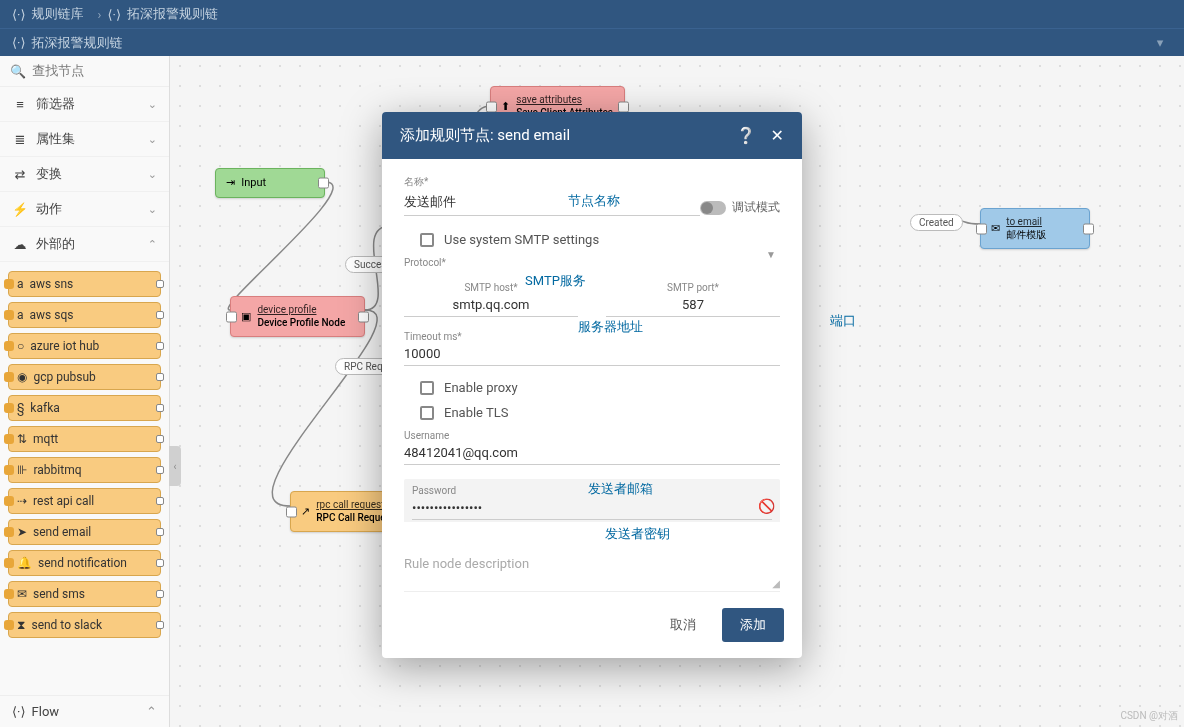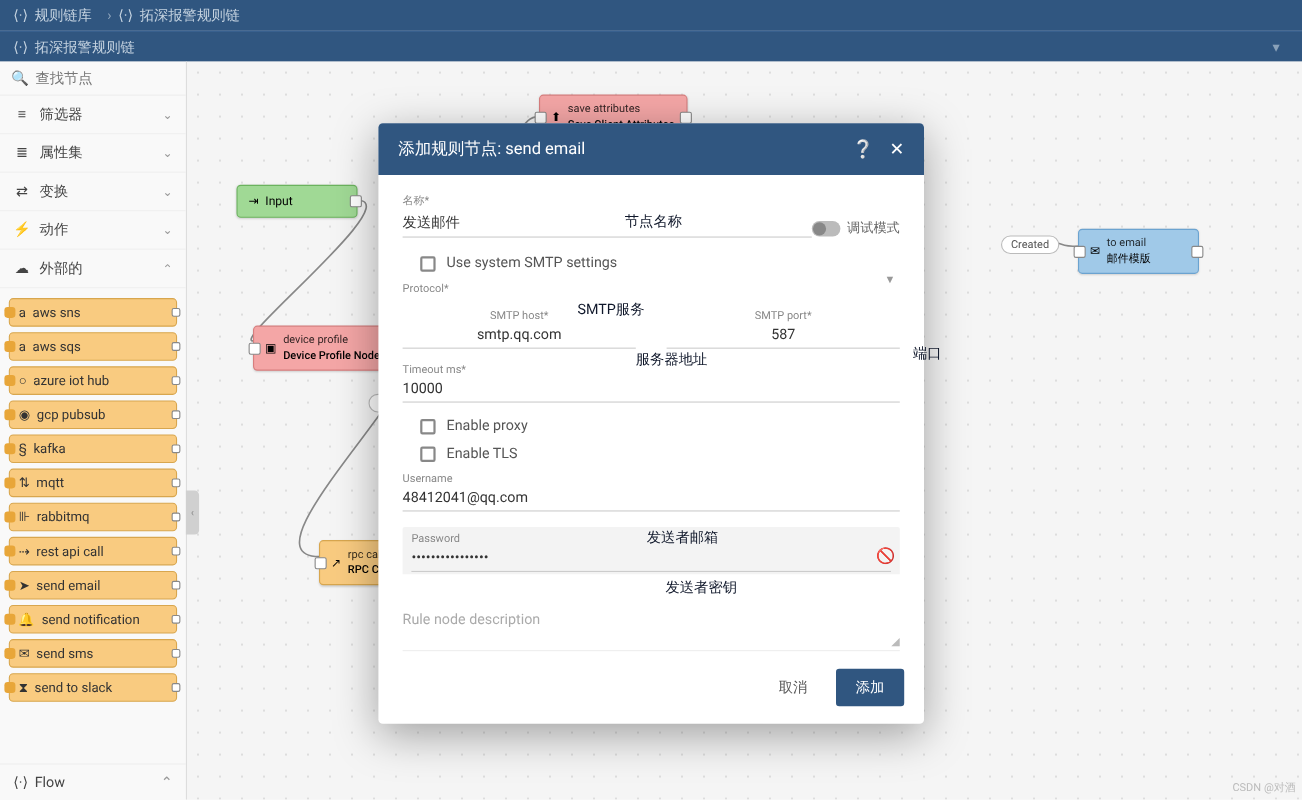--- a/index.html
+++ b/index.html
@@ -34,30 +34,30 @@
 .cnode { position: absolute; border-radius: 4px; padding: 6px 10px; font-size: 11px; line-height: 1.3; display: flex; align-items: center; gap: 6px; min-height: 30px; box-shadow: 0 1px 2px rgba(0,0,0,.15); }
 .cnode::before, .cnode::after { content: ''; position: absolute; width: 9px; height: 9px; background: #fff; border: 1px solid #888; border-radius: 2px; top: 50%; transform: translateY(-50%); }
 .cnode::before { left: -5px; }
 .cnode::after { right: -5px; }
 .cnode.input { background: #a0d995; border: 1px solid #6bb35e; width: 110px; }
 .cnode.input::before { display: none; }
 .cnode.yellow { background: #f9d97a; border: 1px solid #d8b14e; width: 40px; height: 32px; }
 .cnode.pink { background: #f4a6a6; border: 1px solid #d87e7e; width: 135px; }
 .cnode.blue { background: #a0c9e8; border: 1px solid #6ba3d0; width: 110px; }
 .cnode.orange2 { background: #f9cb80; border: 1px solid #d8a64e; width: 130px; }
-.cnode .ttl { font-size: 10px; opacity: .8; display: block; }
+.cnode .ttl { font-size: 10px; opacity: .8; display: block; text-decoration: underline; }
 .cnode .sub { font-size: 10px; font-weight: 500; }
 .edge-label { position: absolute; background: #fff; border: 1px solid #bbb; border-radius: 10px; padding: 2px 8px; font-size: 10px; color: #555; }
 .collapse-handle { position: absolute; left: -1px; top: 390px; width: 12px; height: 40px; background: #d0d0d0; border-radius: 0 4px 4px 0; display: flex; align-items: center; justify-content: center; color: #888; font-size: 10px; }
 
 svg.wires { position: absolute; left: 0; top: 0; width: 100%; height: 100%; pointer-events: none; }
 
 
 .overlay { position: absolute; left: 0; top: 0; right: 0; bottom: 0; background: rgba(0,0,0,.0); display: flex; justify-content: center; align-items: flex-start; padding-top: 112px; }
-.modal { width: 496px; background: #fff; border-radius: 4px; box-shadow: 0 10px 40px rgba(0,0,0,.35); display: flex; flex-direction: column; }
+.modal { width: 420px; background: #fff; border-radius: 4px; box-shadow: 0 10px 40px rgba(0,0,0,.35); display: flex; flex-direction: column; }
 .mhead { background: #305680; color: #fff; padding: 14px 18px; display: flex; align-items: center; font-size: 15px; border-radius: 4px 4px 0 0; }
 .mhead .sp { flex: 1; }
 .mhead .hic { margin-left: 14px; cursor: pointer; font-size: 16px; }
 .mbody { padding: 16px 22px 4px; }
 .field { position: relative; margin-bottom: 14px; }
 .field .lbl { font-size: 10px; color: #888; display: block; margin-bottom: 2px; }
 .field .val { font-size: 13px; color: #333; padding: 2px 0 4px; border-bottom: 1px solid #ccc; }
 .field .caret { position: absolute; right: 4px; bottom: 8px; color: #999; font-size: 10px; }
 .field .eye { position: absolute; right: 4px; bottom: 8px; color: #777; font-size: 14px; }
 .field.pw { background: #f3f3f3; padding: 6px 8px 2px; border-radius: 2px 2px 0 0; }
@@ -70,21 +70,21 @@
 .toggle .sw::after { content: ''; position: absolute; width: 12px; height: 12px; background: #888; border-radius: 50%; top: 1px; left: 1px; }
 .chk { display: flex; align-items: center; gap: 10px; font-size: 13px; color: #555; margin: 10px 16px; }
 .chk .box { width: 14px; height: 14px; border: 2px solid #888; border-radius: 2px; }
 .desc { margin-top: 20px; padding: 14px 0 20px; font-size: 13px; color: #aaa; border-bottom: 1px solid #eee; position: relative; }
 .desc .rs { position: absolute; right: 0; bottom: 2px; color: #bbb; font-size: 10px; }
 .mfoot { padding: 12px 18px 16px; display: flex; justify-content: flex-end; gap: 8px; }
 .btn { padding: 8px 18px; font-size: 13px; border-radius: 3px; cursor: pointer; border: none; }
 .btn.cancel { background: transparent; color: #555; }
 .btn.add { background: #305680; color: #fff; }
 
-.anno { position: absolute; color: #0f172a; font-size: 13px; pointer-events: none; z-index: 100; }
+.anno { position: absolute; color: #0369a1; font-size: 13px; pointer-events: none; z-index: 100; }
 
 .watermark { position: absolute; right: 6px; bottom: 4px; font-size: 10px; color: #bbb; }
 </style>
 </head>
 <body>
 
 <div class="header">
   <span class="crumb">⟨·⟩ <span>规则链库</span></span>
   <span class="sep">›</span>
   <span class="crumb">⟨·⟩ <span>拓深报警规则链</span></span>

